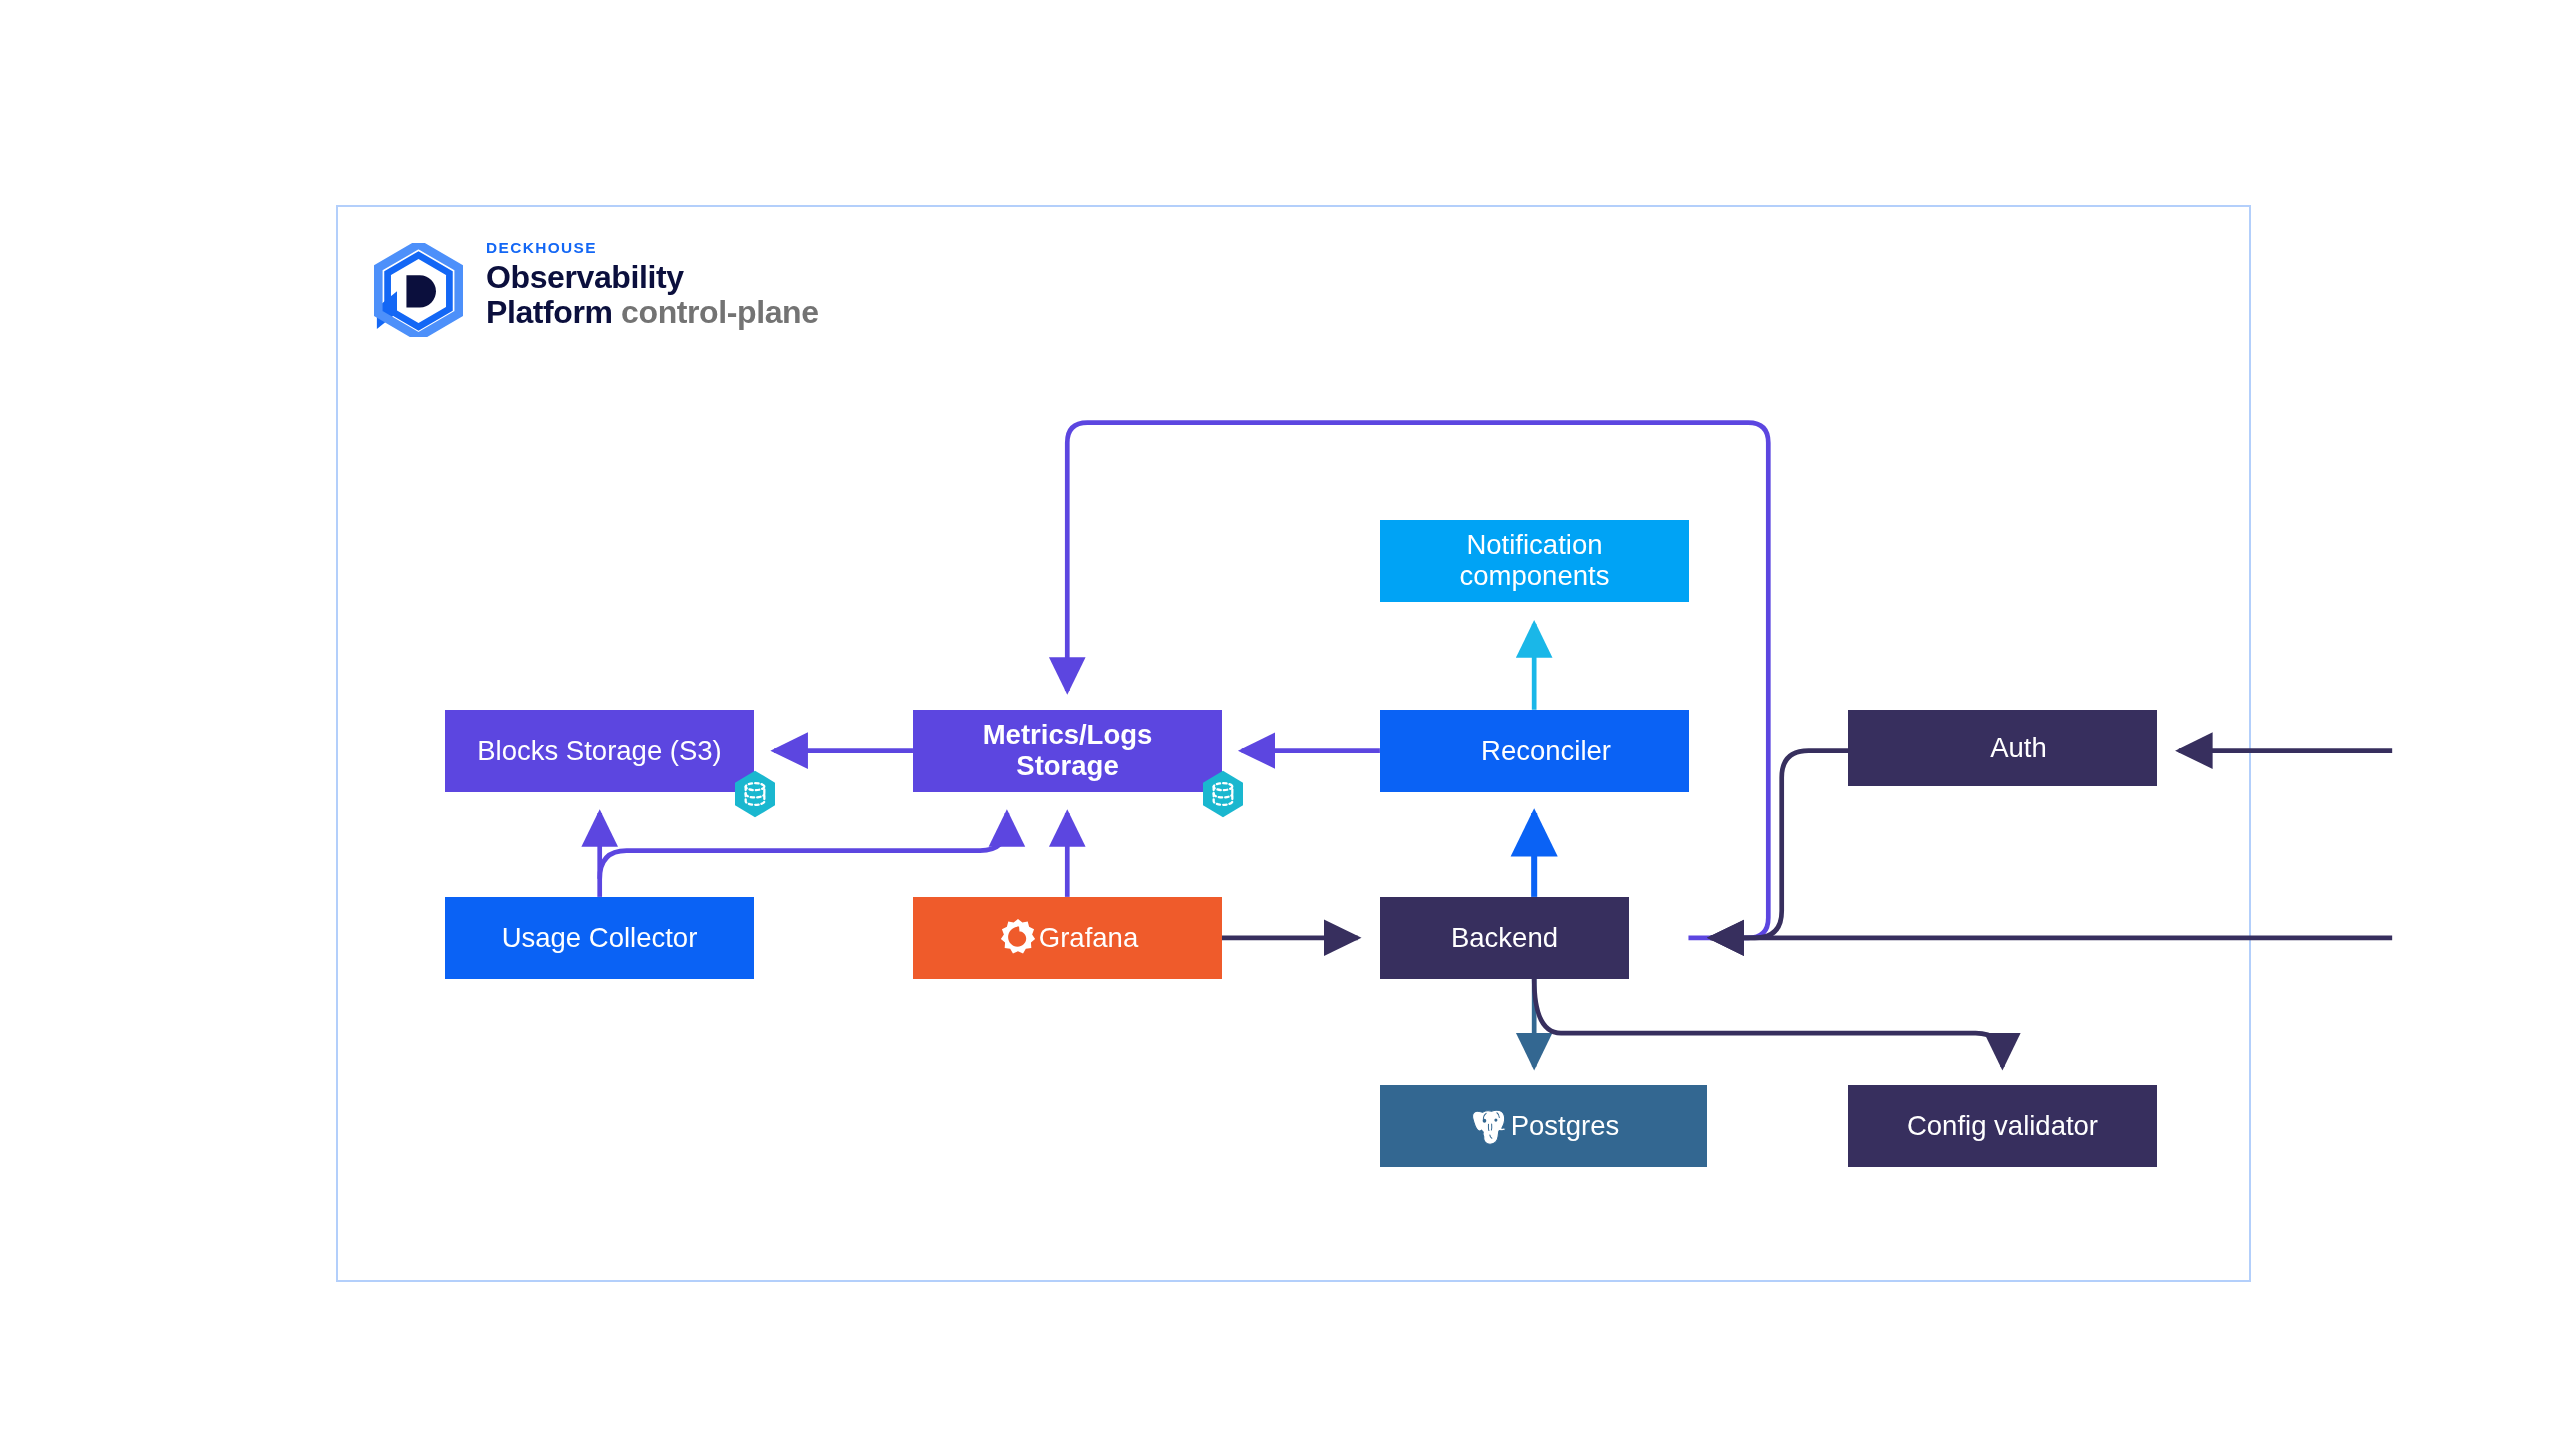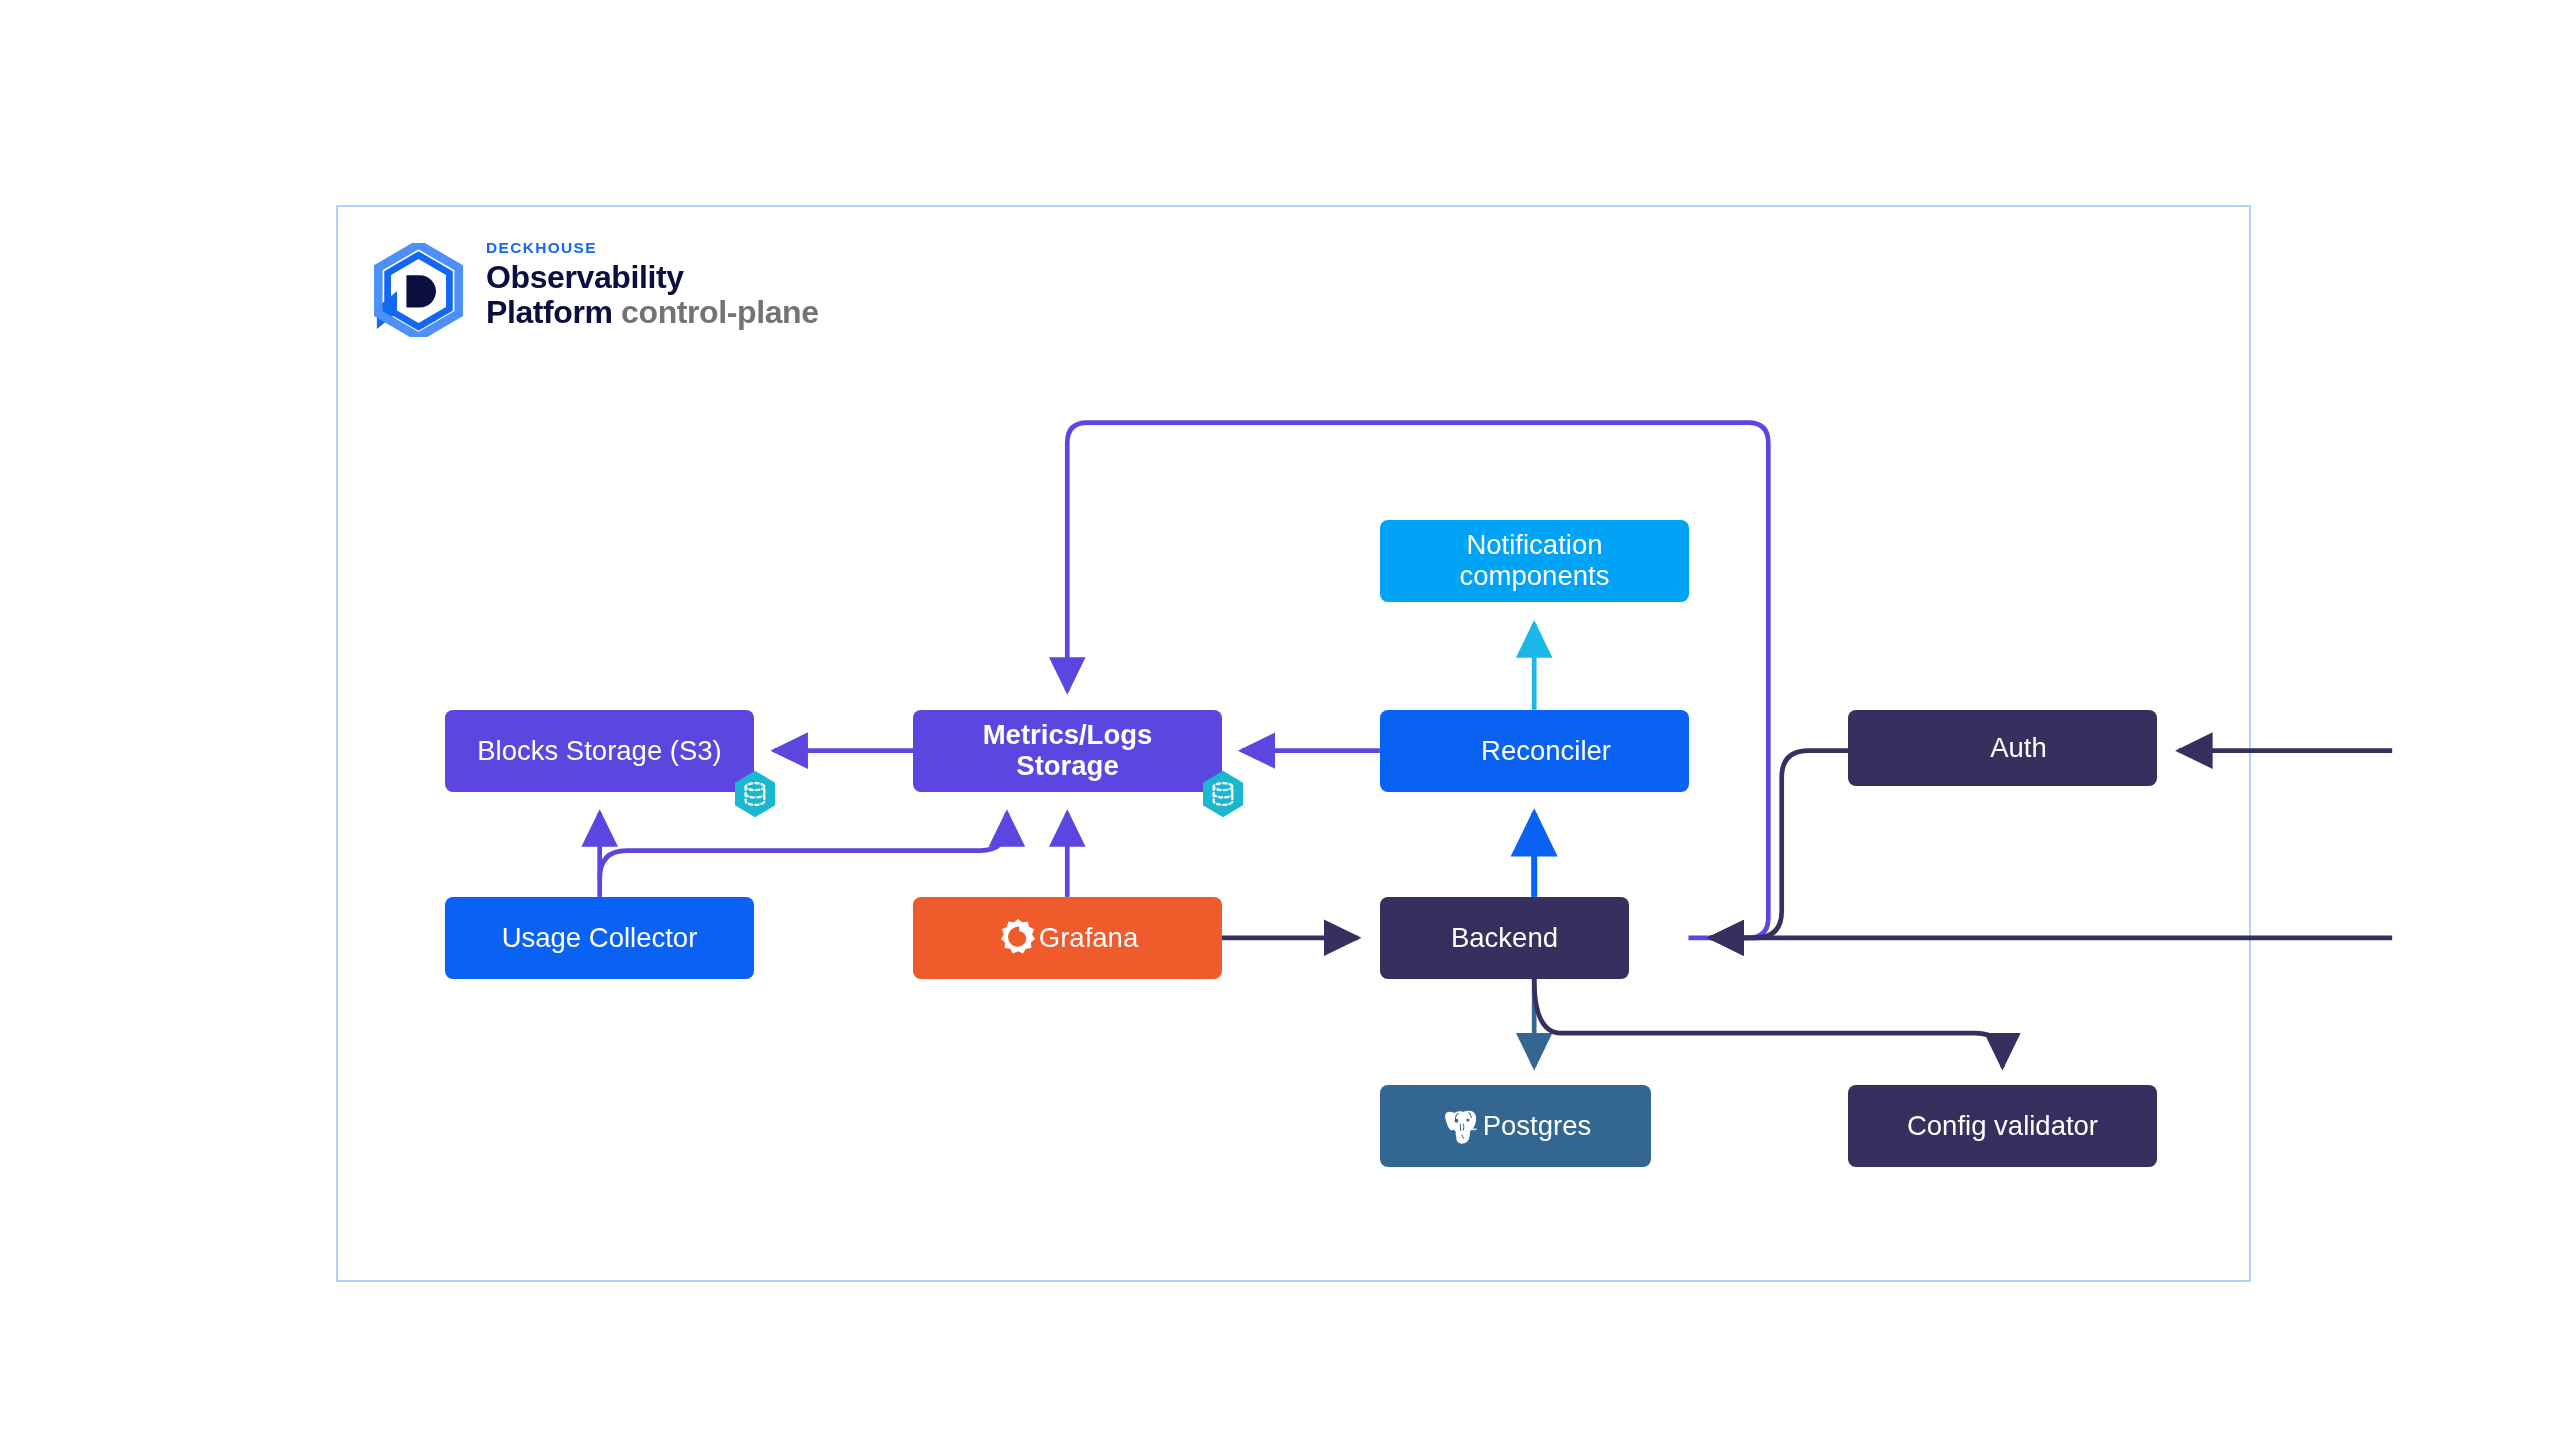--- a/index.html
+++ b/index.html
@@ -30,21 +30,21 @@
     letter-spacing:1.4px;line-height:1;margin-bottom:4.7px;
   }
   .logo-title{
     font-size:32px;font-weight:700;color:#0b0f3d;
     line-height:1.08;letter-spacing:-0.4px;white-space:nowrap;
   }
   .logo-title .cp{color:#737373;}
 
   
   .node{
-    position:absolute;border-radius:8px;
+    position:absolute;border-radius:0;
     display:flex;align-items:center;justify-content:center;
     color:#ffffff;font-size:27.5px;font-weight:400;
     text-align:center;line-height:1.12;
     box-sizing:border-box;
   }
   .node .lbl{white-space:pre-line;}
   .node.with-icon{}
   .node .ico{flex:0 0 auto;display:block;}
 
   
@@ -177,21 +177,21 @@
       <path fill="#ffffff" d="M32 3 l6.6 5.3 8.2-1.4 2.1 8.1 7.6 3.6-3 7.9 4.6 7-6.4 5.4 0.6 8.4-8.4 0.9-4.2 7.3-7.7-3.4-7.7 3.4-4.2-7.3-8.4-0.9 0.6-8.4-6.4-5.4 4.6-7-3-7.9 7.6-3.6 2.1-8.1 8.2 1.4z"></path>
       <path fill="#ef5b2b" d="M33.6 14.6c-9.2 0-16.7 7.1-16.7 15.9 0 8.1 6.3 14.7 14.4 14.7 7.3 0 13.2-5.6 13.2-12.4 0-6.1-5-11.1-11.2-11.1-5.4 0-9.9 4.2-9.9 9.4 0 4.5 3.8 8.2 8.5 8.2 3.9 0 7.1-3 7.1-6.7 0-3.1-2.6-5.6-5.8-5.6-2.6 0-4.8 2-4.8 4.5 0 2 1.7 3.6 3.8 3.6 1.6 0 2.9-1.2 2.9-2.7"></path>
     </svg>
     <span class="lbl">Grafana</span>
   </div>
 
   <div class="node" style="left:1376px;top:897px;width:249px;height:82px;background:#372f5e;text-align:right;">
     <span class="lbl">Backend</span>
   </div>
 
-  <div class="node with-icon" style="left:1376px;top:1085px;width:271px;height:82px;background:#336791;">
+  <div class="node with-icon" style="left:1376px;top:1085px;width:327px;height:82px;background:#336791;">
     <svg class="ico" width="43" height="43" viewBox="0 0 64 64">
       <g fill="#ffffff" stroke="#336791" stroke-width="1.6" stroke-linejoin="round">
         <path d="M45.5 41.5c0.4-3.3 0.3-3.8 2.8-3.3 0.6 0.1 1.4 0.2 2.5 0.1 3.2-0.1 5.1-1.4 5.1-2.6 0-1.1-1.4-1.4-2.4-1.4-1.7 0-2.6 0.4-3.2 0.4 2.1-3.2 3.7-7.5 4.1-11.6 0.3-2.6 0.2-5-0.3-6.9C53 10.9 48.5 8 42.6 7.9c-3.1-0.1-5.8 0.7-7.5 1.3-1.4-0.4-3-0.6-4.8-0.6-3.3-0.1-6.2 0.7-8.6 2.3-1.1-0.4-2.9-1-4.9-1.3-3.4-0.6-6.2 0-8 1.6-2.2 1.9-2.6 5.3-1.3 10.1 0.7 2.7 2.6 10.2 5.6 14.6 1.3 1.9 2.6 2.8 4 2.8 1 0 2-0.4 3-1.3 0.4 0.5 0.9 1 1.3 1.5 0.6 0.6 1 1.1 1.3 1.5-0.9 2.6-0.6 4.8 0.8 6.9-0.1 0.9-0.2 2.3 0.1 3.8 0.3 1.7 1.1 3.4 2.4 4.7 1.6 1.7 3.9 2.5 6.8 2.5 3.7 0 6.9-1.3 8.9-3.7 1.8-2.1 2.8-5 3.1-8.1z"></path>
       </g>
       <g fill="#336791">
         <path d="M24.5 20.5c-1.5 0-2.7 1.3-2.7 3s1.2 3 2.7 3 2.7-1.3 2.7-3-1.2-3-2.7-3z"></path>
         <path d="M41.5 20c-1.2 0-2.2 1.1-2.2 2.5s1 2.5 2.2 2.5 2.2-1.1 2.2-2.5-1-2.5-2.2-2.5z"></path>
       </g>
       <g fill="none" stroke="#336791" stroke-width="1.5" stroke-linecap="round">
         <path d="M30.5 28.5c-0.2 4 0 8.2 0.6 9.6M35.2 28.2c0.3 3.6 0.2 7.2-0.4 9"></path>

